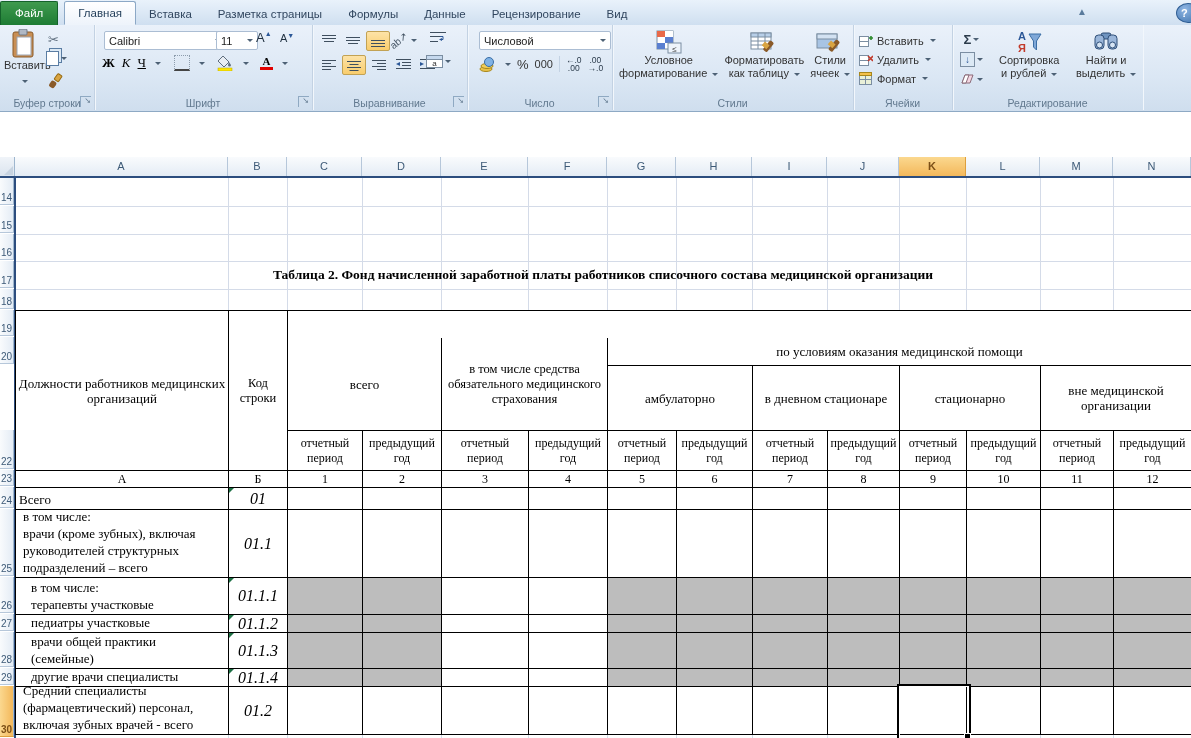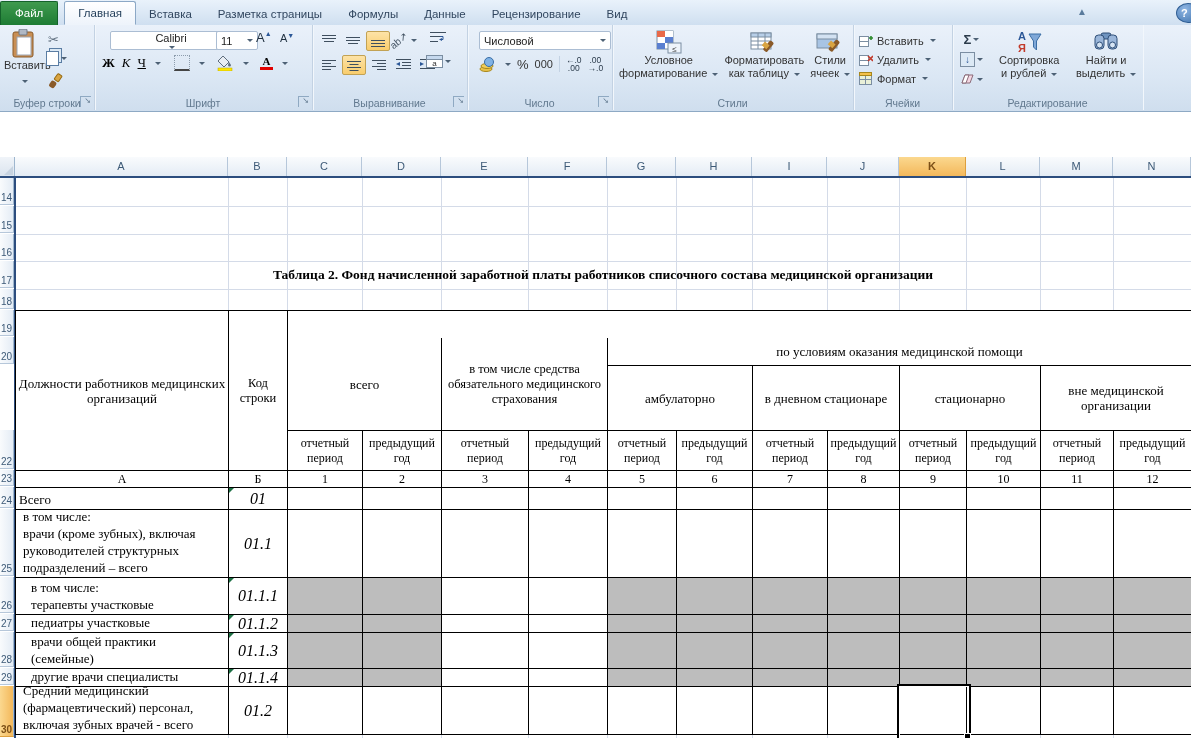--- a/index.html
+++ b/index.html
@@ -125,21 +125,21 @@
         <svg width="16" height="16" viewBox="0 0 16 16">
           <rect x="8" y="1" width="5" height="7" rx="1" fill="#d9a441" stroke="#96690e" transform="rotate(35 10 4)"></rect>
           <rect x="2" y="8" width="6" height="7" rx="2" fill="#8a5a28" transform="rotate(35 5 11)"></rect>
         </svg>
       </div>
       <div class="glabel">Буфер строки</div>
       <div class="dlaunch">↘</div>
     </div>
 
     <div class="group" style="left:94px;width:218px;">
-      <div class="combo" style="position:absolute;left:16px;top:6px;width:112px;flex-direction:column;">
+      <div class="combo" style="position:absolute;left:10px;top:6px;width:112px;">
         <span>Calibri</span>
           <span class="dar"></span>
       </div>
       <div class="combo" style="position:absolute;left:122px;top:6px;width:32px;">
         <span>11</span>
           <span class="dar"></span>
       </div>
       <div style="position:absolute;left:162px;top:5px;font-size:13px;color:#1f2f3f;">A<span style="font-size:7px;vertical-align:top;color:#2b5797;">▲</span></div>
       <div style="position:absolute;left:186px;top:7px;font-size:11px;color:#1f2f3f;">A<span style="font-size:7px;vertical-align:top;color:#2b5797;">▼</span></div>
       <div style="position:absolute;left:8px;top:30px;display:flex;align-items:center;gap:7px;font-family:'Liberation Serif',serif;">
@@ -613,21 +613,21 @@
         <div class="tcell " style="left: 513px; top: 358px; width: 79px; height: 18px; background: rgb(255, 255, 255);"></div>
         <div class="tcell " style="left: 592px; top: 358px; width: 69px; height: 18px; background: rgb(189, 189, 189);"></div>
         <div class="tcell " style="left: 661px; top: 358px; width: 76px; height: 18px; background: rgb(189, 189, 189);"></div>
         <div class="tcell " style="left: 737px; top: 358px; width: 75px; height: 18px; background: rgb(189, 189, 189);"></div>
         <div class="tcell " style="left: 812px; top: 358px; width: 72px; height: 18px; background: rgb(189, 189, 189);"></div>
         <div class="tcell " style="left: 884px; top: 358px; width: 67px; height: 18px; background: rgb(189, 189, 189);"></div>
         <div class="tcell " style="left: 951px; top: 358px; width: 74px; height: 18px; background: rgb(189, 189, 189);"></div>
         <div class="tcell " style="left: 1025px; top: 358px; width: 73px; height: 18px; background: rgb(189, 189, 189);"></div>
         <div class="tcell " style="left: 1098px; top: 358px; width: 78px; height: 18px; background: rgb(189, 189, 189);"></div>
         <div class="tcell acell" style="left: 0px; top: 376px; width: 213px; height: 48px; padding-left: 7px;">
-          <div>Средний медицинский</div>
+          <div>Средний специалисты</div>
           <div>(фармацевтический) персонал,</div>
           <div>включая зубных врачей - всего</div>
         </div>
         <div class="tcell bcell" style="left: 213px; top: 376px; width: 59px; height: 48px;">01.2</div>
         <div class="tcell " style="left: 272px; top: 376px; width: 75px; height: 48px; background: rgb(255, 255, 255);"></div>
         <div class="tcell " style="left: 347px; top: 376px; width: 79px; height: 48px; background: rgb(255, 255, 255);"></div>
         <div class="tcell " style="left: 426px; top: 376px; width: 87px; height: 48px; background: rgb(255, 255, 255);"></div>
         <div class="tcell " style="left: 513px; top: 376px; width: 79px; height: 48px; background: rgb(255, 255, 255);"></div>
         <div class="tcell " style="left: 592px; top: 376px; width: 69px; height: 48px; background: rgb(255, 255, 255);"></div>
         <div class="tcell " style="left: 661px; top: 376px; width: 76px; height: 48px; background: rgb(255, 255, 255);"></div>

